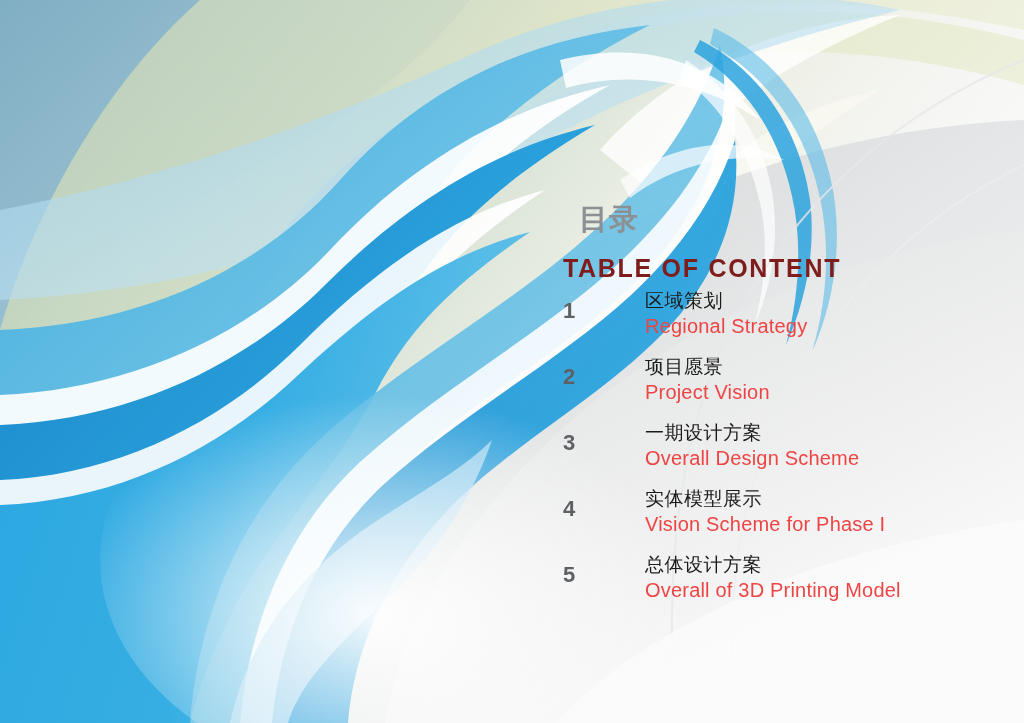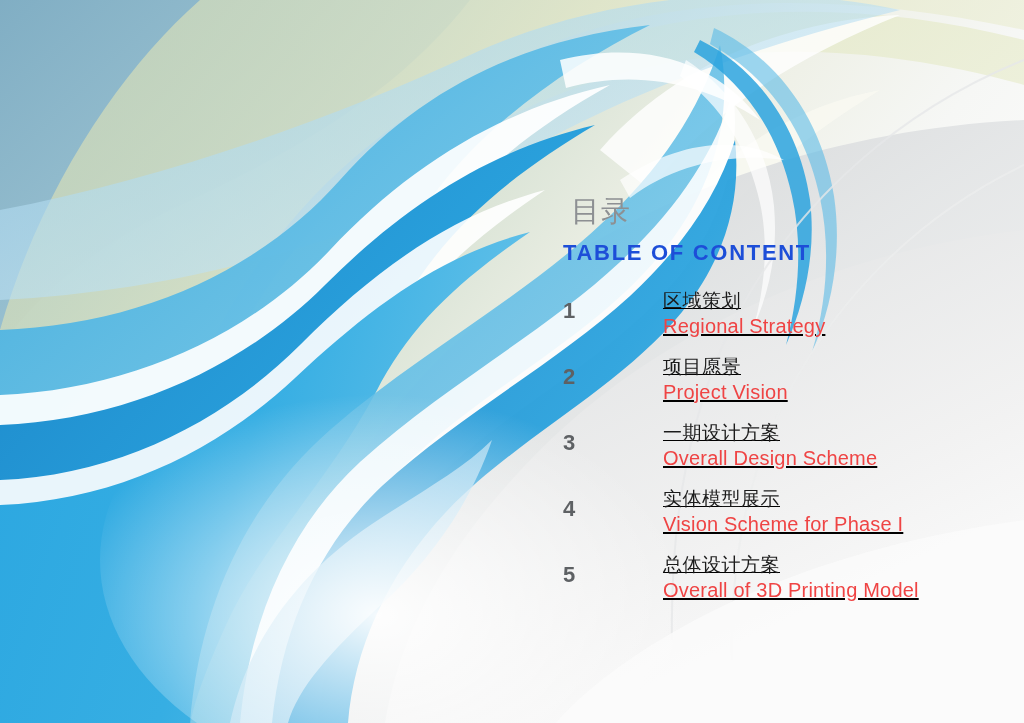--- a/index.html
+++ b/index.html
@@ -26,28 +26,28 @@
   .toc {
     position: absolute;
     left: 563px;
     top: 186px;
     width: 440px;
   }
   .toc-cn {
     font-size: 29px;
     line-height: 34px;
     color: #8d9093;
-    font-weight: 400;
+    font-weight: 700;
     letter-spacing: 1px;
-    margin: 8px;
+    margin: 16px;
   }
   .toc-en {
-    font-size: 22px;
+    font-size: 25px;
     line-height: 33px;
-    color: #1d4ed8;
+    color: #7f1d1d;
     font-weight: bold;
     letter-spacing: 1.7px;
     margin: 2px 0 0 0;
     white-space: nowrap;
   }
 
   .list {
     position: absolute;
     left: 563px;
     top: 288px;
@@ -62,23 +62,22 @@
     left: 0;
     top: 10px;
     width: 30px;
     font-size: 22px;
     font-weight: bold;
     color: #5e6164;
     text-align: left;
   }
   .labels {
     position: absolute;
-    left: 100px;
+    left: 82px;
     top: 0;
-    text-decoration: underline;
   }
   .cn {
     font-size: 19px;
     line-height: 25px;
     color: #1b1b1b;
     font-weight: 400;
     letter-spacing: 0.5px;
     white-space: nowrap;
   }
   .en {

